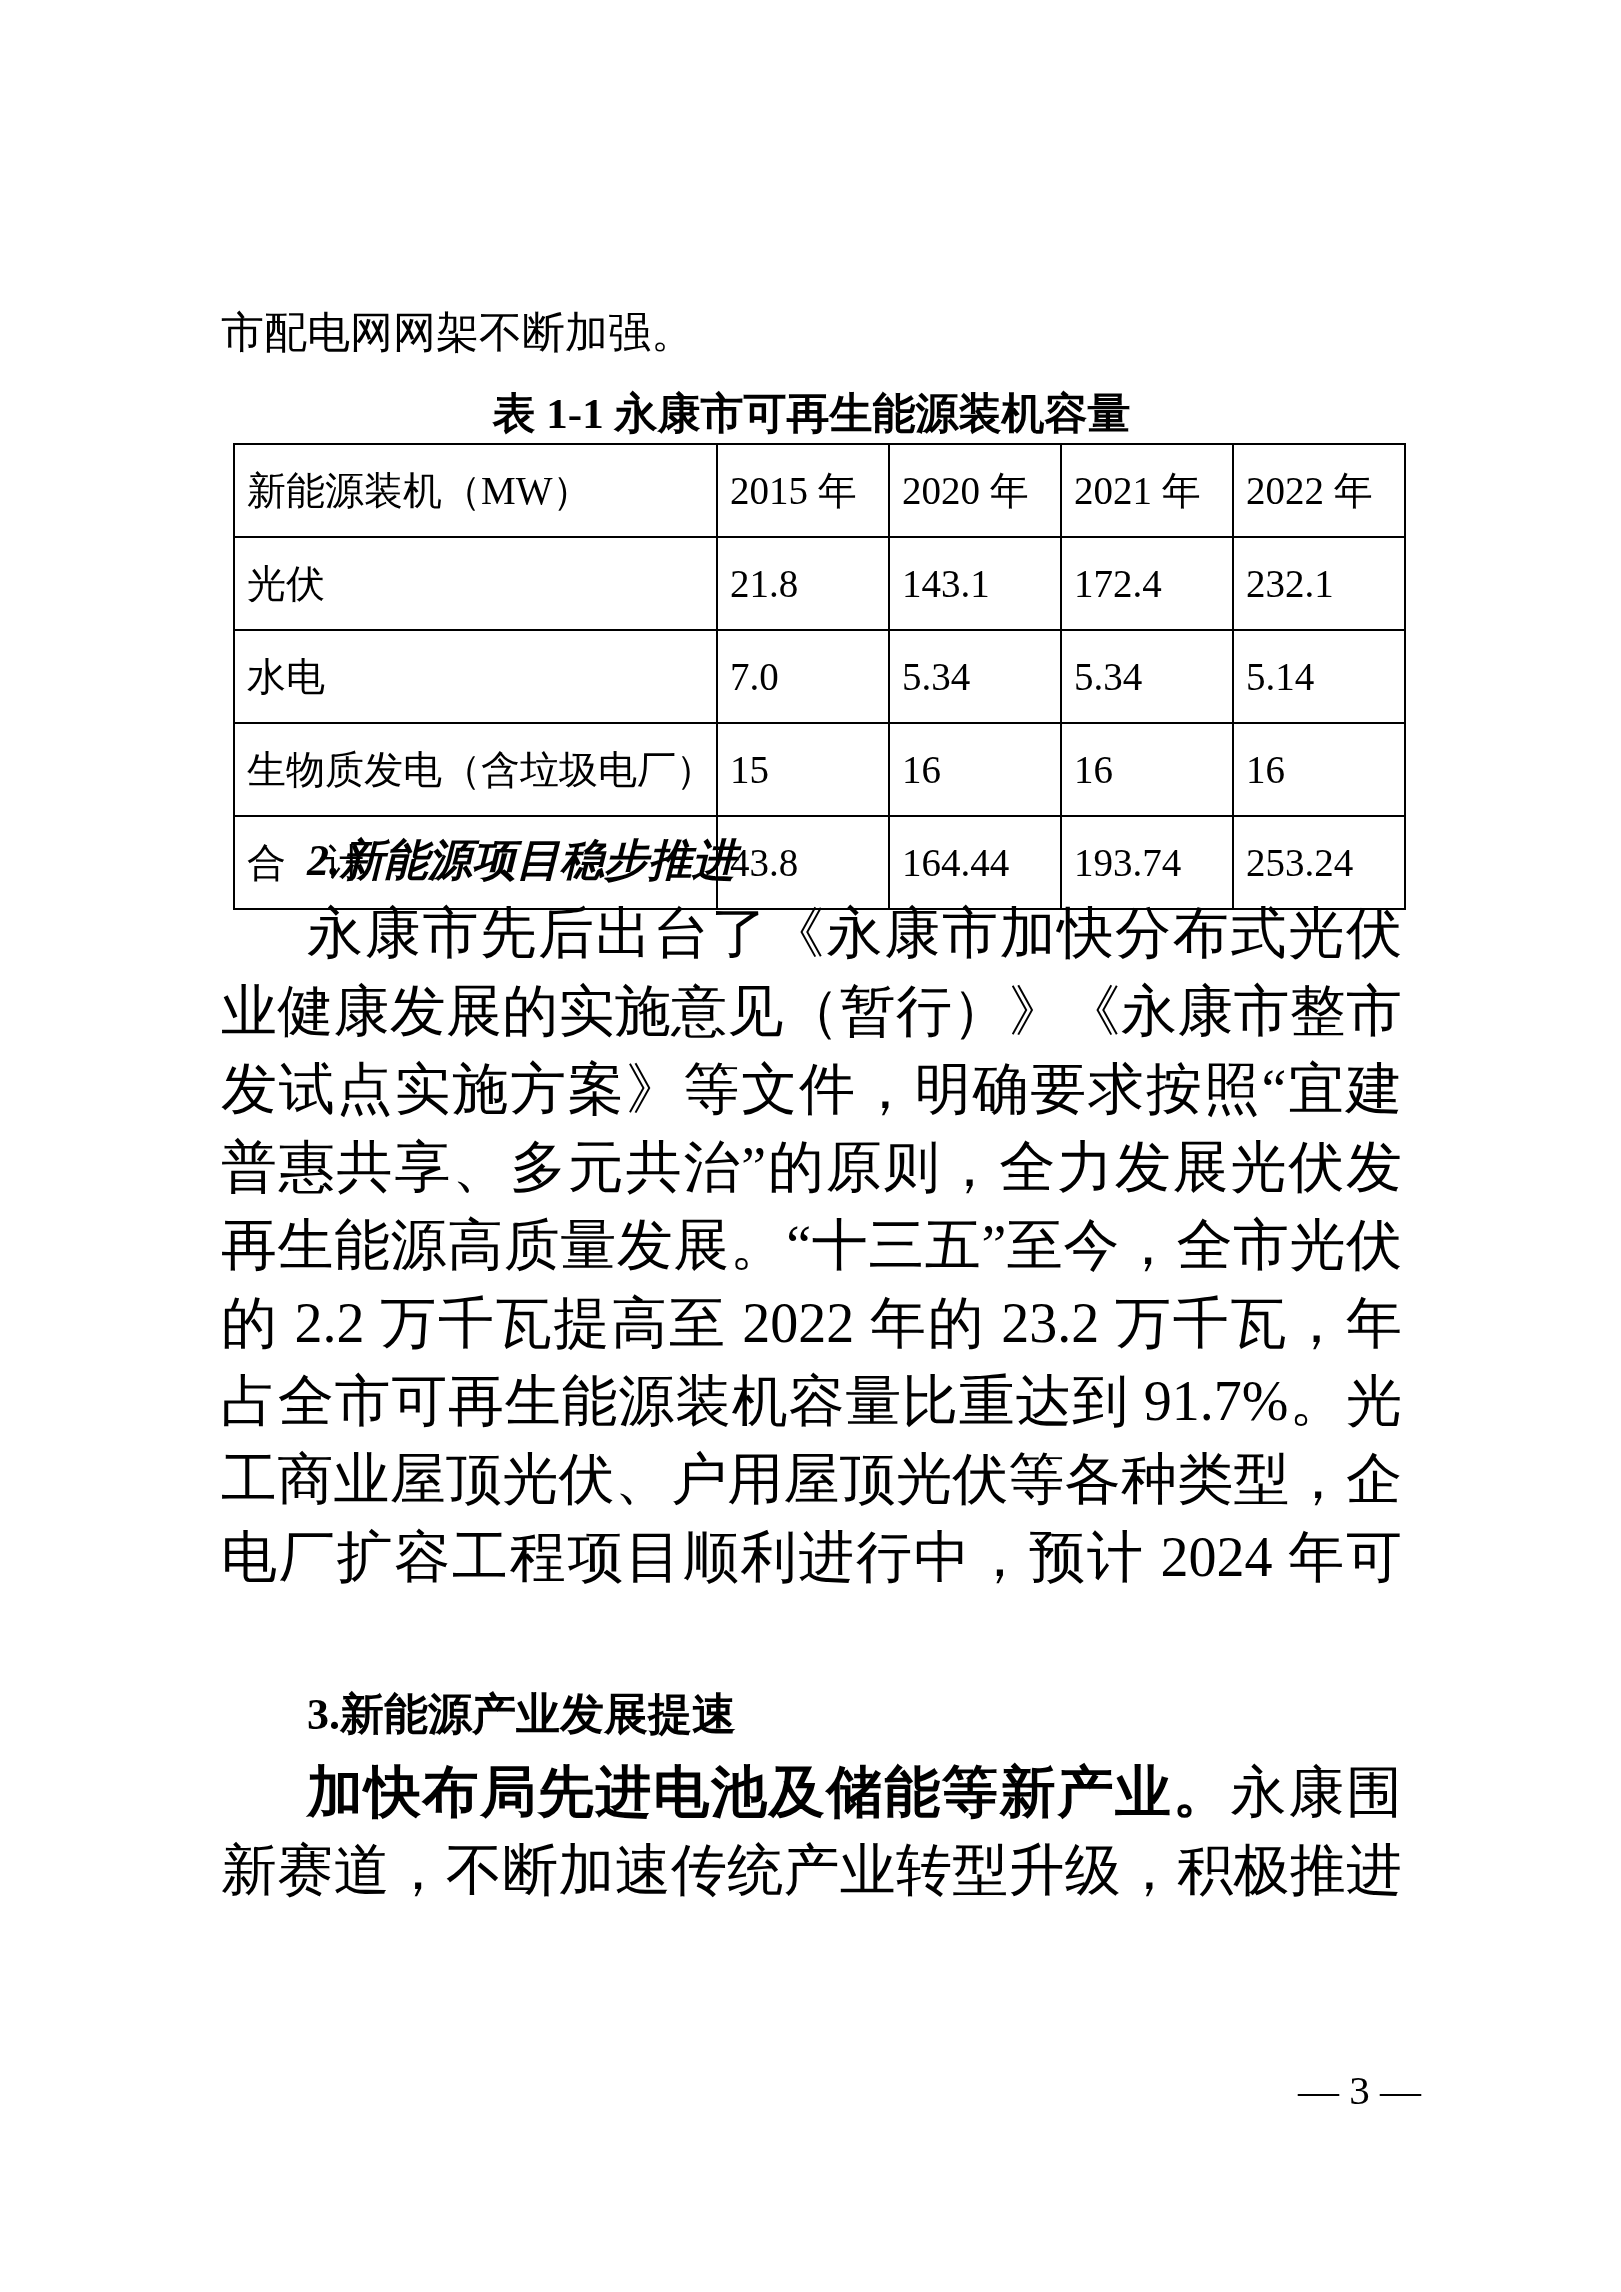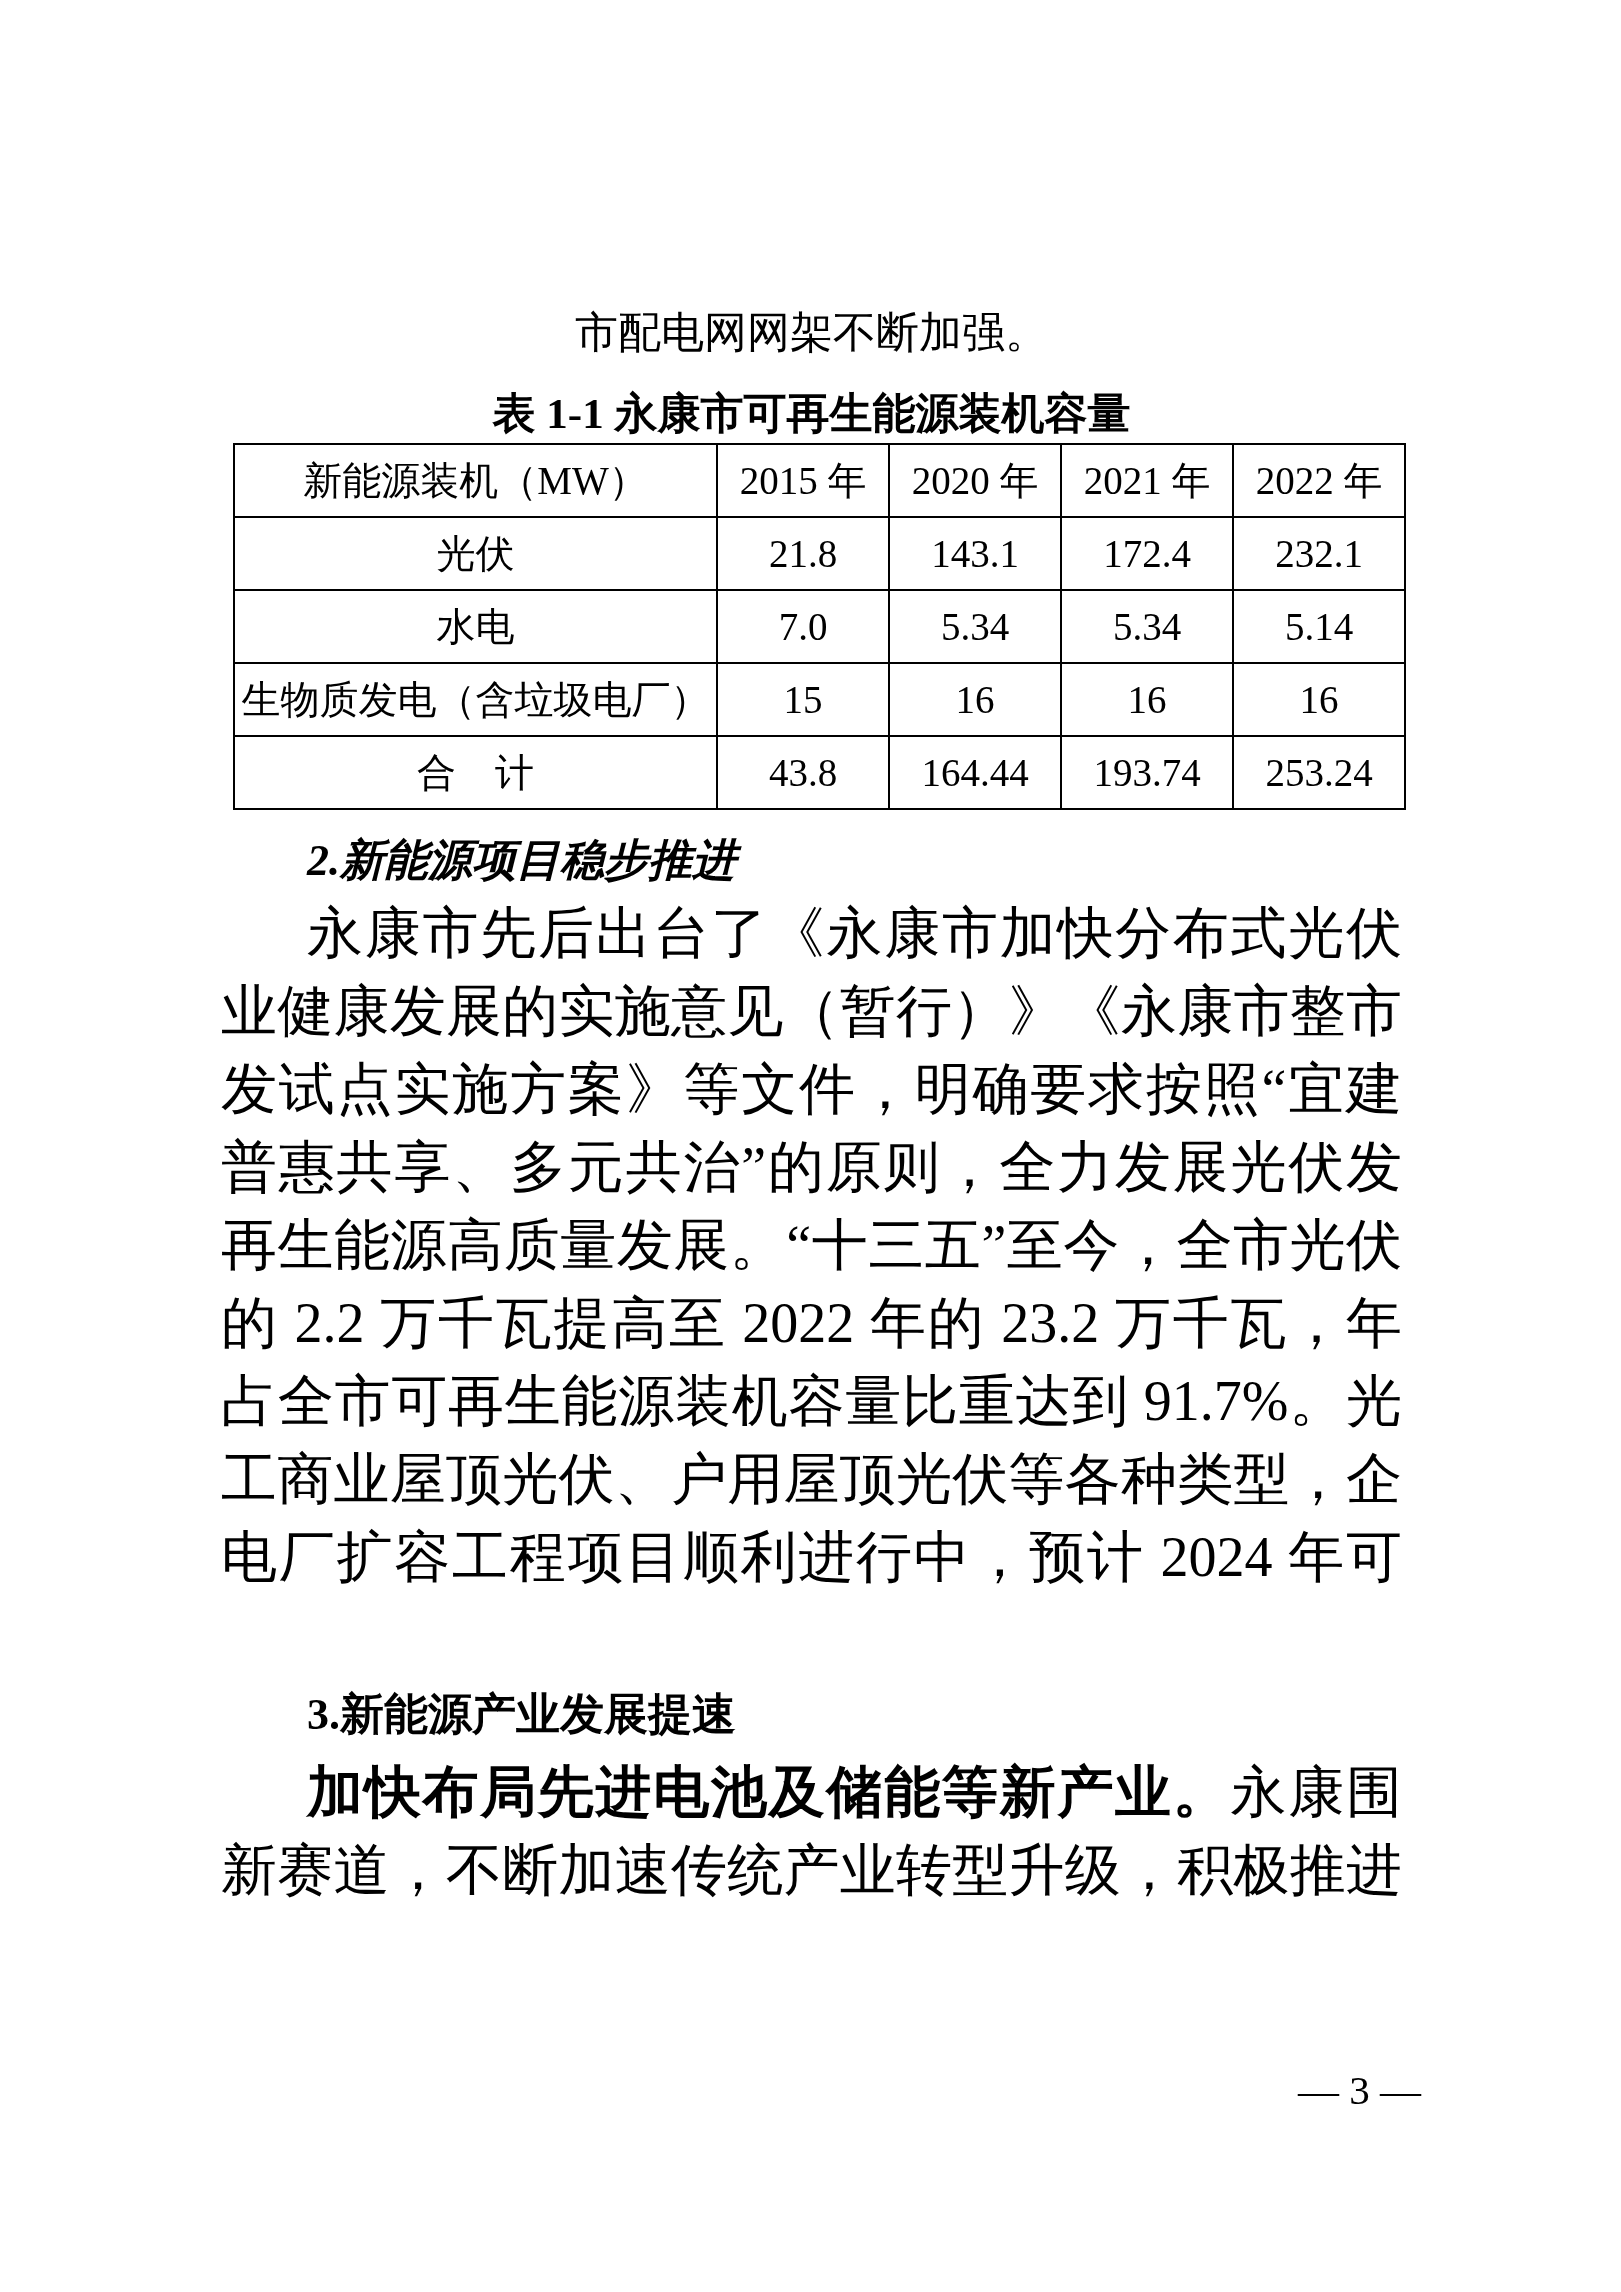--- a/index.html
+++ b/index.html
@@ -7,35 +7,35 @@
     position:relative;
     width:1621px; height:2293px;
     margin:0 auto;
     background:#ffffff;
     color:#000000;
     font-family:"Liberation Serif","DejaVu Serif",serif;
     overflow:hidden;
   }
   .intro {
     position:absolute; left:221px; top:308px; width:1181px;
-    font-size:43px; line-height:49px; text-align:center;
+    font-size:43px; line-height:49px; text-align:left;
   }
   .tbl-title {
     position:absolute; left:221px; top:388px; width:1181px;
     font-size:43px; line-height:51px; font-weight:700; text-align:center;
   }
   table.captbl {
     position:absolute; left:233px; top:443px; width:1169px;
     border-collapse:collapse; table-layout:fixed;
   }
   table.captbl th, table.captbl td {
     border:2px solid #000;
     border-top-width:2.9px; border-bottom-width:2.9px;
-    font-size:39px; font-weight:normal; text-align:center; vertical-align:middle;
-    height:67px; padding:2px; overflow:hidden; white-space:nowrap;
+    font-size:39px; font-weight:normal; text-align:left; vertical-align:middle;
+    height:67px; padding:12px; overflow:hidden; white-space:nowrap;
   }
   .heading {
     position:absolute; left:221px; width:1181px;
     font-size:44px; line-height:55px; font-weight:700;
     text-indent:86px;
   }
   .h-s2 { top:833px;font-style:italic; }
   .h-s3 { top:1687px; }
   .lines {
     position:absolute; left:221px; width:1181px;

